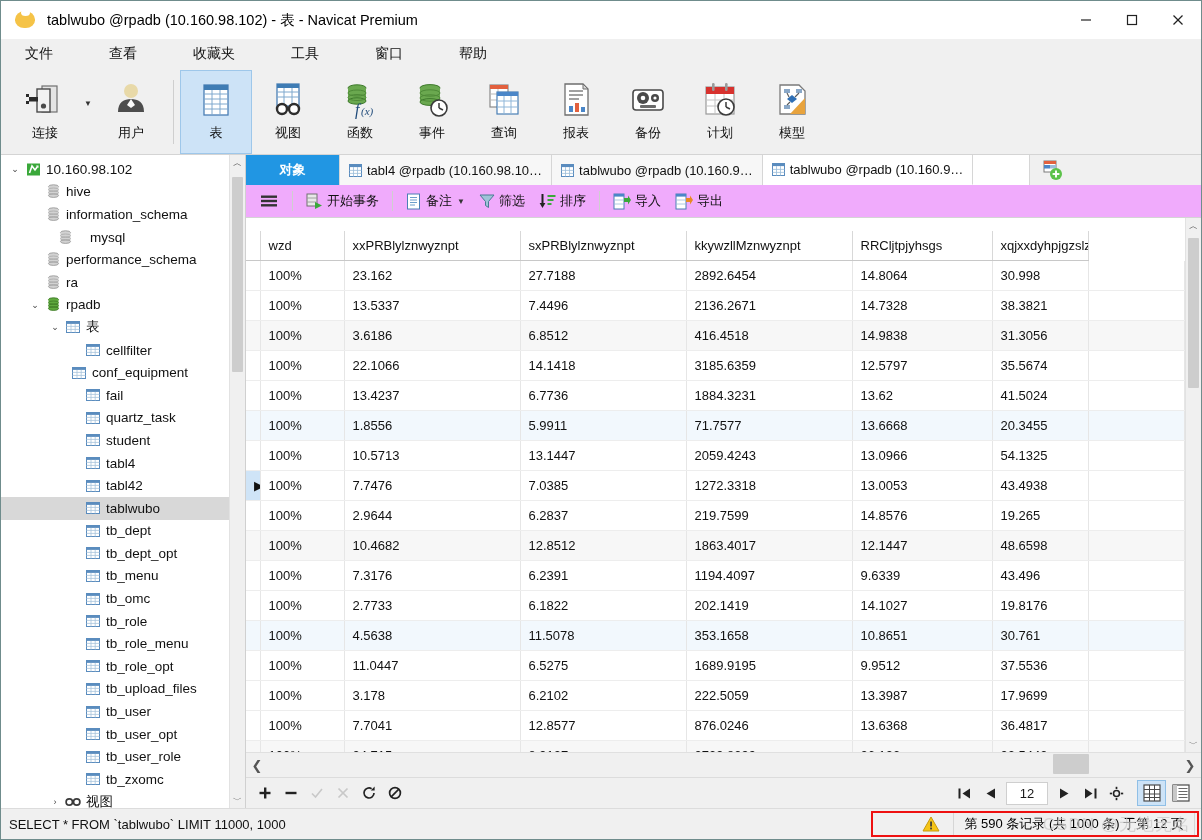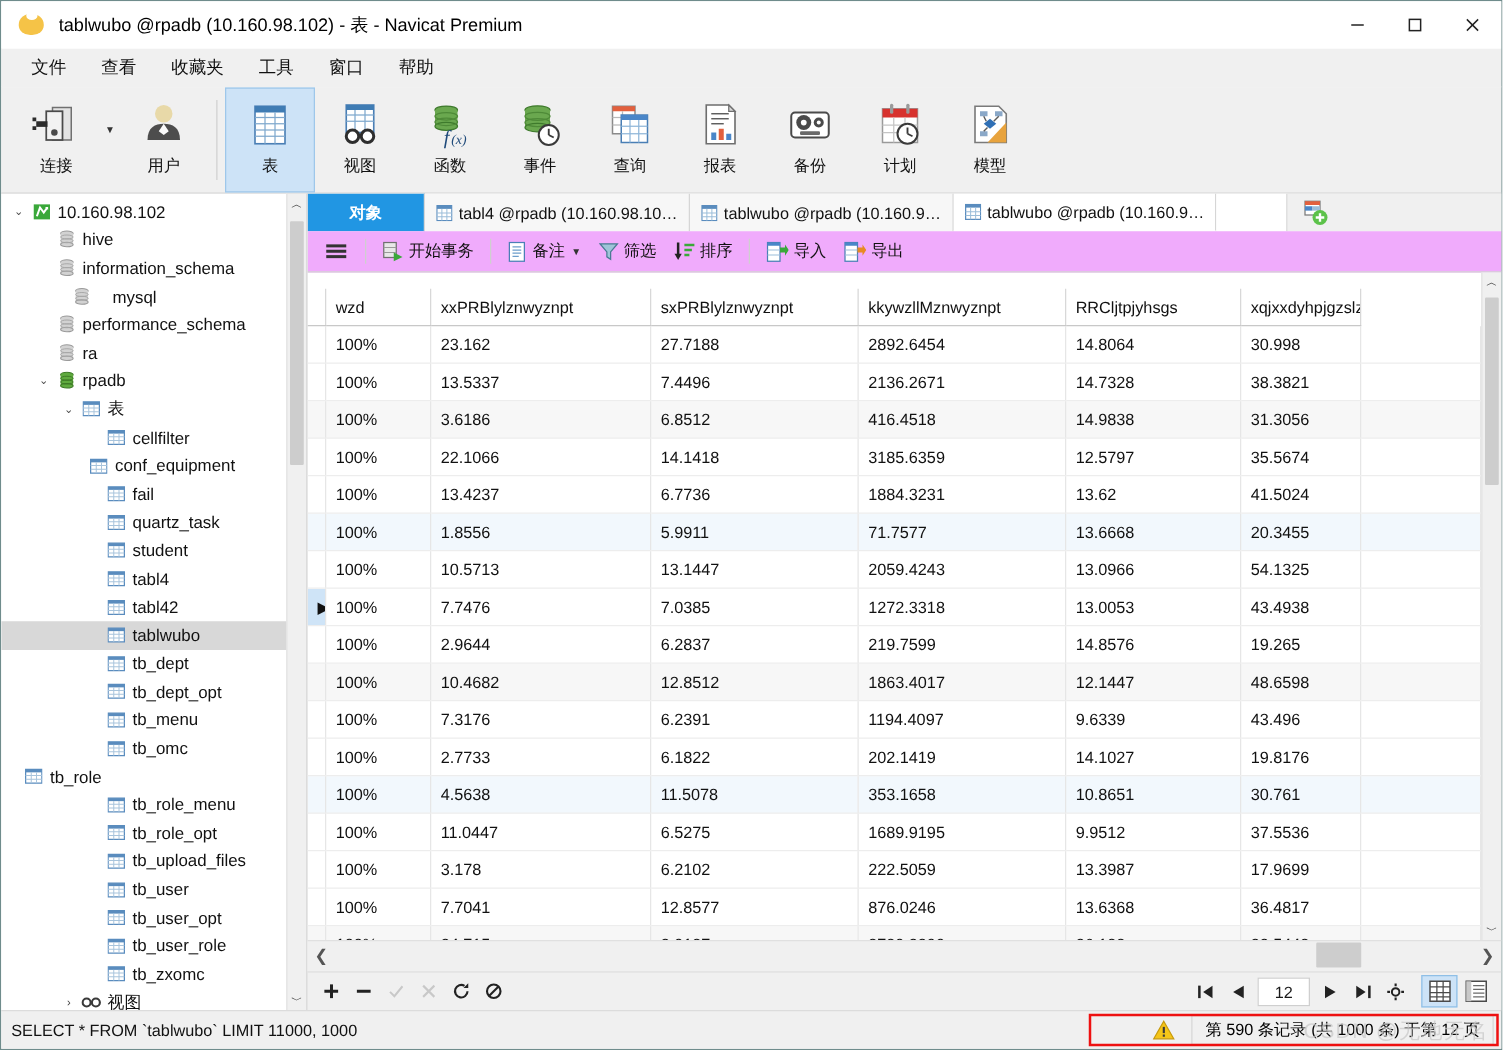--- a/index.html
+++ b/index.html
@@ -19,21 +19,21 @@
       border-radius:50% 50% 46% 46%;}
   .tb-icon .notch{position:absolute;left:8px;top:2px;width:9px;height:7px;background:#ffffff;border-radius:50%;}
   .tb-title{font-size:14.5px;color:#000;white-space:nowrap;}
   .tb-spacer{flex:1 1 auto;}
   .wbtn{width:46px;height:38px;display:flex;align-items:center;justify-content:center;
         font-size:15px;color:#222;cursor:default;}
   .wbtn svg{display:block;}
 
   
   .menubar{height:30px;display:flex;align-items:center;background:#f0f0f0;
-           border-bottom:1px solid #f0f0f0;flex:0 0 auto;padding-left:10px;}
+           border-bottom:1px solid #f0f0f0;flex:0 0 auto;padding-left:10px;gap:28px;}
   .menu-item{padding:4px 14px;font-size:14px;color:#111;cursor:default;white-space:nowrap;}
 
   
   .ribbon{height:84px;background:#f0f0f0;display:flex;align-items:stretch;flex:0 0 auto;
           border-bottom:1px solid #d4d4d4;padding-left:8px;}
   .rb{width:72px;display:flex;flex-direction:column;align-items:center;justify-content:flex-start;
       padding-top:6px;cursor:default;border:1px solid transparent;box-sizing:border-box;}
   .rb.active{background:#cde3f7;border-color:#9ec7ea;}
   .rb .glyph{height:46px;display:flex;align-items:center;justify-content:center;}
   .rb .lbl{font-size:13px;color:#111;margin-top:1px;}
@@ -692,21 +692,21 @@
                 <g stroke="#a8c4dc" stroke-width=".8">
                   <line x1="0.5" y1="6.4" x2="13.5" y2="6.4"></line>
                   <line x1="0.5" y1="9.4" x2="13.5" y2="9.4"></line>
                   <line x1="5" y1="3.9" x2="5" y2="12.5"></line>
                   <line x1="9.2" y1="3.9" x2="9.2" y2="12.5"></line>
                 </g>
               </svg>
             </span>
             <span class="txt">tb_omc</span>
           </div>
-          <div class="tnode" style=" text-align: center;">
+          <div class="tnode" style="padding-left: 66px; text-align: center;">
             <span class="chev"></span>
             <span class="ico">
               <svg width="14" height="14" viewBox="0 0 14 14">
                 <rect x="0.5" y="1.5" width="13" height="11" fill="#fff" stroke="#5a8cbe" stroke-width="1"></rect>
                 <rect x="0.5" y="1.5" width="13" height="2.4" fill="#5a8cbe"></rect>
                 <g stroke="#a8c4dc" stroke-width=".8">
                   <line x1="0.5" y1="6.4" x2="13.5" y2="6.4"></line>
                   <line x1="0.5" y1="9.4" x2="13.5" y2="9.4"></line>
                   <line x1="5" y1="3.9" x2="5" y2="12.5"></line>
                   <line x1="9.2" y1="3.9" x2="9.2" y2="12.5"></line>

